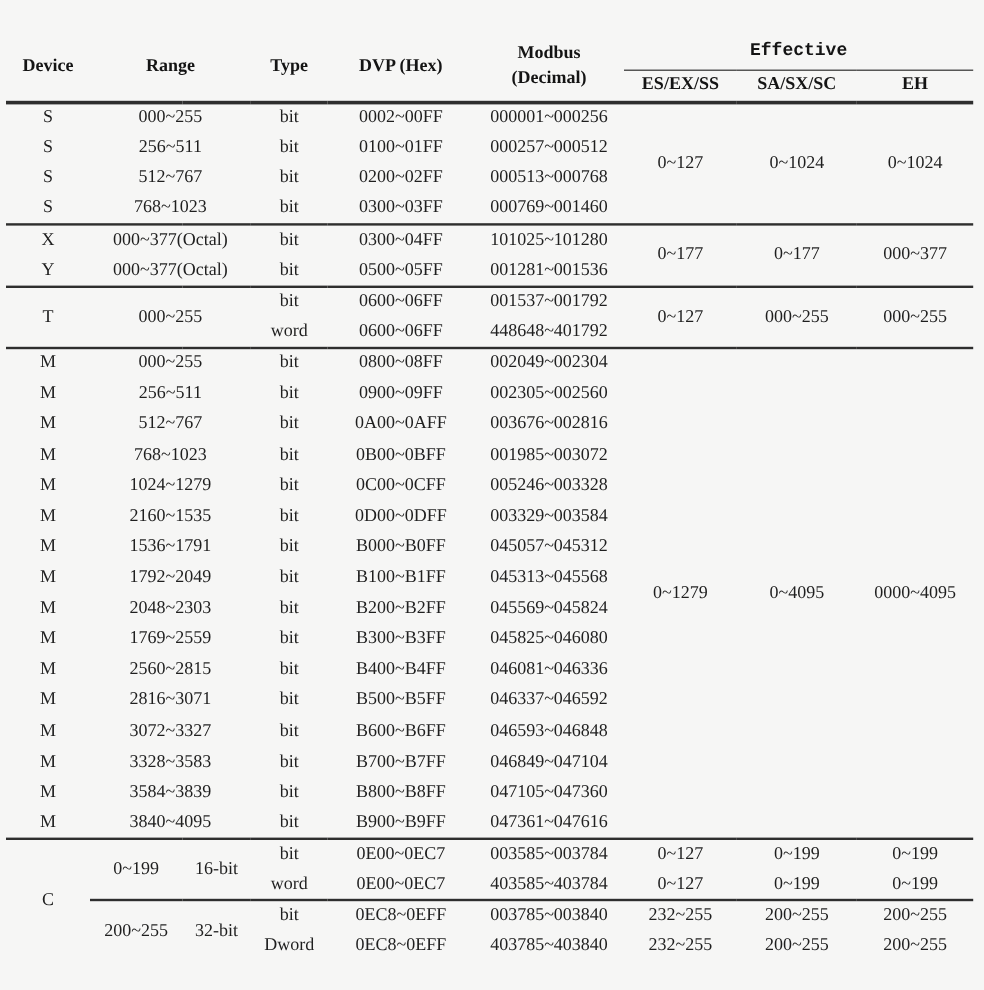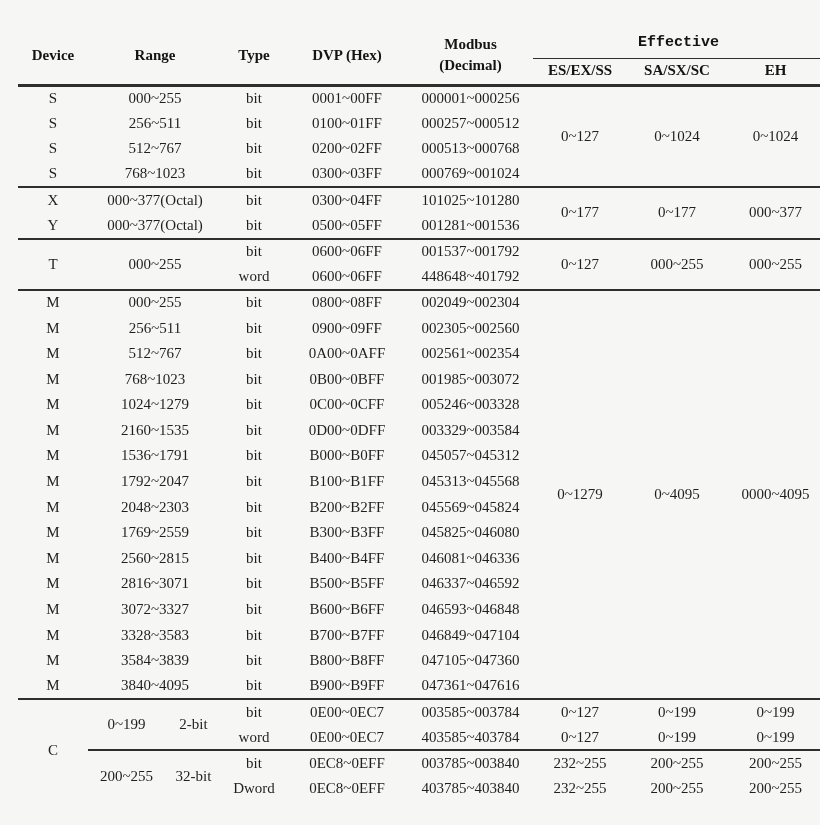--- a/index.html
+++ b/index.html
@@ -3,21 +3,21 @@
 <meta charset="utf-8">
 <style>
   html, body { margin: 0; padding: 0; }
   body {
     width: 820px; height: 825px;
     background: #f6f6f5;
     font-family: "Liberation Serif", "DejaVu Serif", serif;
     color: #1f1f1f;
     overflow: hidden;
   }
-  .page { padding: 27px 7px 0 18px; }
+  .page { padding: 27px 7px 0 5px; }
   table {
     width: 806px;
     border-collapse: collapse;
     table-layout: fixed;
   }
   th, td {
     text-align: center;
     vertical-align: middle;
     white-space: nowrap;
     overflow: hidden;
@@ -71,21 +71,21 @@
       <th class="hb">EH</th>
     </tr>
   </thead>
 
   <tbody>
 
     <tr>
       <td>S</td>
       <td colspan="2">000~255</td>
       <td>bit</td>
-      <td>0001~00FF</td>
+      <td>0002~00FF</td>
       <td>000001~000256</td>
       <td rowspan="4" class="bb">0~127</td>
       <td rowspan="4" class="bb">0~1024</td>
       <td rowspan="4" class="bb">0~1024</td>
     </tr>
     <tr>
       <td>S</td>
       <td colspan="2">256~511</td>
       <td>bit</td>
       <td>0100~01FF</td>
@@ -96,21 +96,21 @@
       <td colspan="2">512~767</td>
       <td>bit</td>
       <td>0200~02FF</td>
       <td>000513~000768</td>
     </tr>
     <tr>
       <td class="bb">S</td>
       <td colspan="2" class="bb">768~1023</td>
       <td class="bb">bit</td>
       <td class="bb">0300~03FF</td>
-      <td class="bb">000769~001024</td>
+      <td class="bb">000769~001460</td>
     </tr>
 
     <tr>
       <td>X</td>
       <td colspan="2">000~377(Octal)</td>
       <td>bit</td>
       <td>0300~04FF</td>
       <td>101025~101280</td>
       <td rowspan="2" class="bb">0~177</td>
       <td rowspan="2" class="bb">0~177</td>
@@ -155,21 +155,21 @@
       <td colspan="2">256~511</td>
       <td>bit</td>
       <td>0900~09FF</td>
       <td>002305~002560</td>
     </tr>
     <tr>
       <td>M</td>
       <td colspan="2">512~767</td>
       <td>bit</td>
       <td>0A00~0AFF</td>
-      <td>002561~002354</td>
+      <td>003676~002816</td>
     </tr>
     <tr>
       <td>M</td>
       <td colspan="2">768~1023</td>
       <td>bit</td>
       <td>0B00~0BFF</td>
       <td>001985~003072</td>
     </tr>
     <tr>
       <td>M</td>
@@ -187,21 +187,21 @@
     </tr>
     <tr>
       <td>M</td>
       <td colspan="2">1536~1791</td>
       <td>bit</td>
       <td>B000~B0FF</td>
       <td>045057~045312</td>
     </tr>
     <tr>
       <td>M</td>
-      <td colspan="2">1792~2047</td>
+      <td colspan="2">1792~2049</td>
       <td>bit</td>
       <td>B100~B1FF</td>
       <td>045313~045568</td>
     </tr>
     <tr>
       <td>M</td>
       <td colspan="2">2048~2303</td>
       <td>bit</td>
       <td>B200~B2FF</td>
       <td>045569~045824</td>
@@ -252,21 +252,21 @@
       <td class="bb">M</td>
       <td colspan="2" class="bb">3840~4095</td>
       <td class="bb">bit</td>
       <td class="bb">B900~B9FF</td>
       <td class="bb">047361~047616</td>
     </tr>
 
     <tr>
       <td rowspan="4">C</td>
       <td rowspan="2" class="bb">0~199</td>
-      <td rowspan="2" class="bb">2-bit</td>
+      <td rowspan="2" class="bb">16-bit</td>
       <td>bit</td>
       <td>0E00~0EC7</td>
       <td>003585~003784</td>
       <td>0~127</td>
       <td>0~199</td>
       <td>0~199</td>
     </tr>
     <tr>
       <td class="bb">word</td>
       <td class="bb">0E00~0EC7</td>

